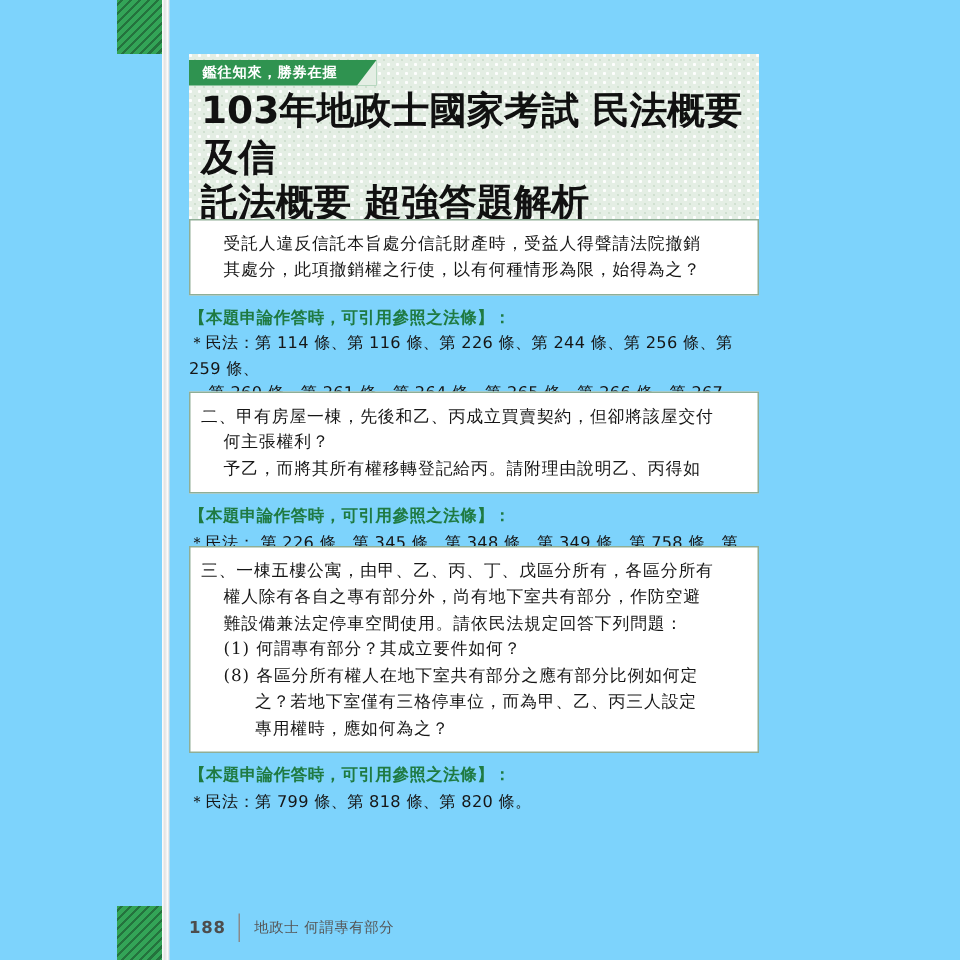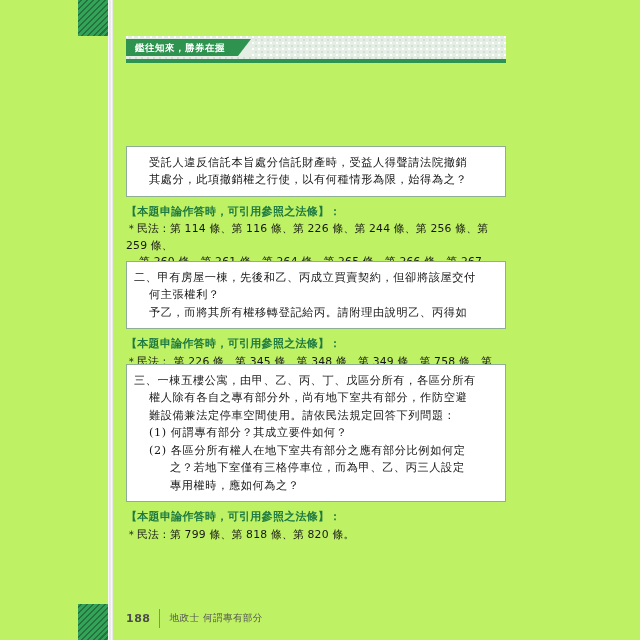--- a/index.html
+++ b/index.html
@@ -13,21 +13,21 @@
     background: #ffffff;
     font-family: "DejaVu Sans", "Liberation Sans", sans-serif;
     overflow: hidden;
     position: relative;
   }
 
   
   .page {
     position: absolute;
     inset: 0;
-    background: #bef264;
+    background: #7dd3fc;
   }
 
   
   .spine-shadow {
     position: absolute;
     left: 108px;
     top: 0;
     width: 4px;
     height: 640px;
     background: linear-gradient(to right, #ffffff 0%, #e2e2e2 45%, #f4f4f4 80%, #ffffff 100%);
@@ -202,20 +202,24 @@
   <div class="stripe-square stripe-top"></div>
   <div class="stripe-square stripe-bottom"></div>
 
   <div class="spine-shadow"></div>
   <div class="spine-edge"></div>
 
   <div class="content">
 
     <div class="banner">
       <div class="banner-tab">鑑往知來，勝券在握</div>
+      <div class="banner-title">
+        <div>103年地政士國家考試 民法概要及信</div>
+        <div>託法概要 超強答題解析</div>
+      </div>
     </div>
 
     <div class="qblock" id="qb1" style="top:146px;">
       <div class="qbox">
         <div class="qline indent">受託人違反信託本旨處分信託財產時，受益人得聲請法院撤銷</div>
         <div class="qline indent">其處分，此項撤銷權之行使，以有何種情形為限，始得為之？</div>
       </div>
       <div class="law-head">【本題申論作答時，可引用參照之法條】：</div>
       <div class="law-line">＊民法：第 114 條、第 116 條、第 226 條、第 244 條、第 256 條、第 259 條、</div>
       <div class="law-line cont">第 260 條、第 261 條、第 264 條、第 265 條、第 266 條、第 267 條。</div>
@@ -232,21 +236,21 @@
       <div class="law-line">＊民法： 第 226 條、第 345 條、第 348 條、第 349 條、第 758 條、第 761</div>
       <div class="law-line cont">條、第 767 條。</div>
     </div>
 
     <div class="qblock" id="qb3" style="top:364px;">
       <div class="qbox">
         <div class="qline">三、一棟五樓公寓，由甲、乙、丙、丁、戊區分所有，各區分所有</div>
         <div class="qline indent">權人除有各自之專有部分外，尚有地下室共有部分，作防空避</div>
         <div class="qline indent">難設備兼法定停車空間使用。請依民法規定回答下列問題：</div>
         <div class="qline sub">(1) 何謂專有部分？其成立要件如何？</div>
-        <div class="qline sub">(2) 各區分所有權人在地下室共有部分之應有部分比例如何定</div>
+        <div class="qline sub">(8) 各區分所有權人在地下室共有部分之應有部分比例如何定</div>
         <div class="qline sub2">之？若地下室僅有三格停車位，而為甲、乙、丙三人設定</div>
         <div class="qline sub2">專用權時，應如何為之？</div>
       </div>
       <div class="law-head">【本題申論作答時，可引用參照之法條】：</div>
       <div class="law-line">＊民法：第 799 條、第 818 條、第 820 條。</div>
     </div>
 
     <div class="footer">
       <div class="footer-pageno">188</div>
       <div class="footer-rule"></div>

